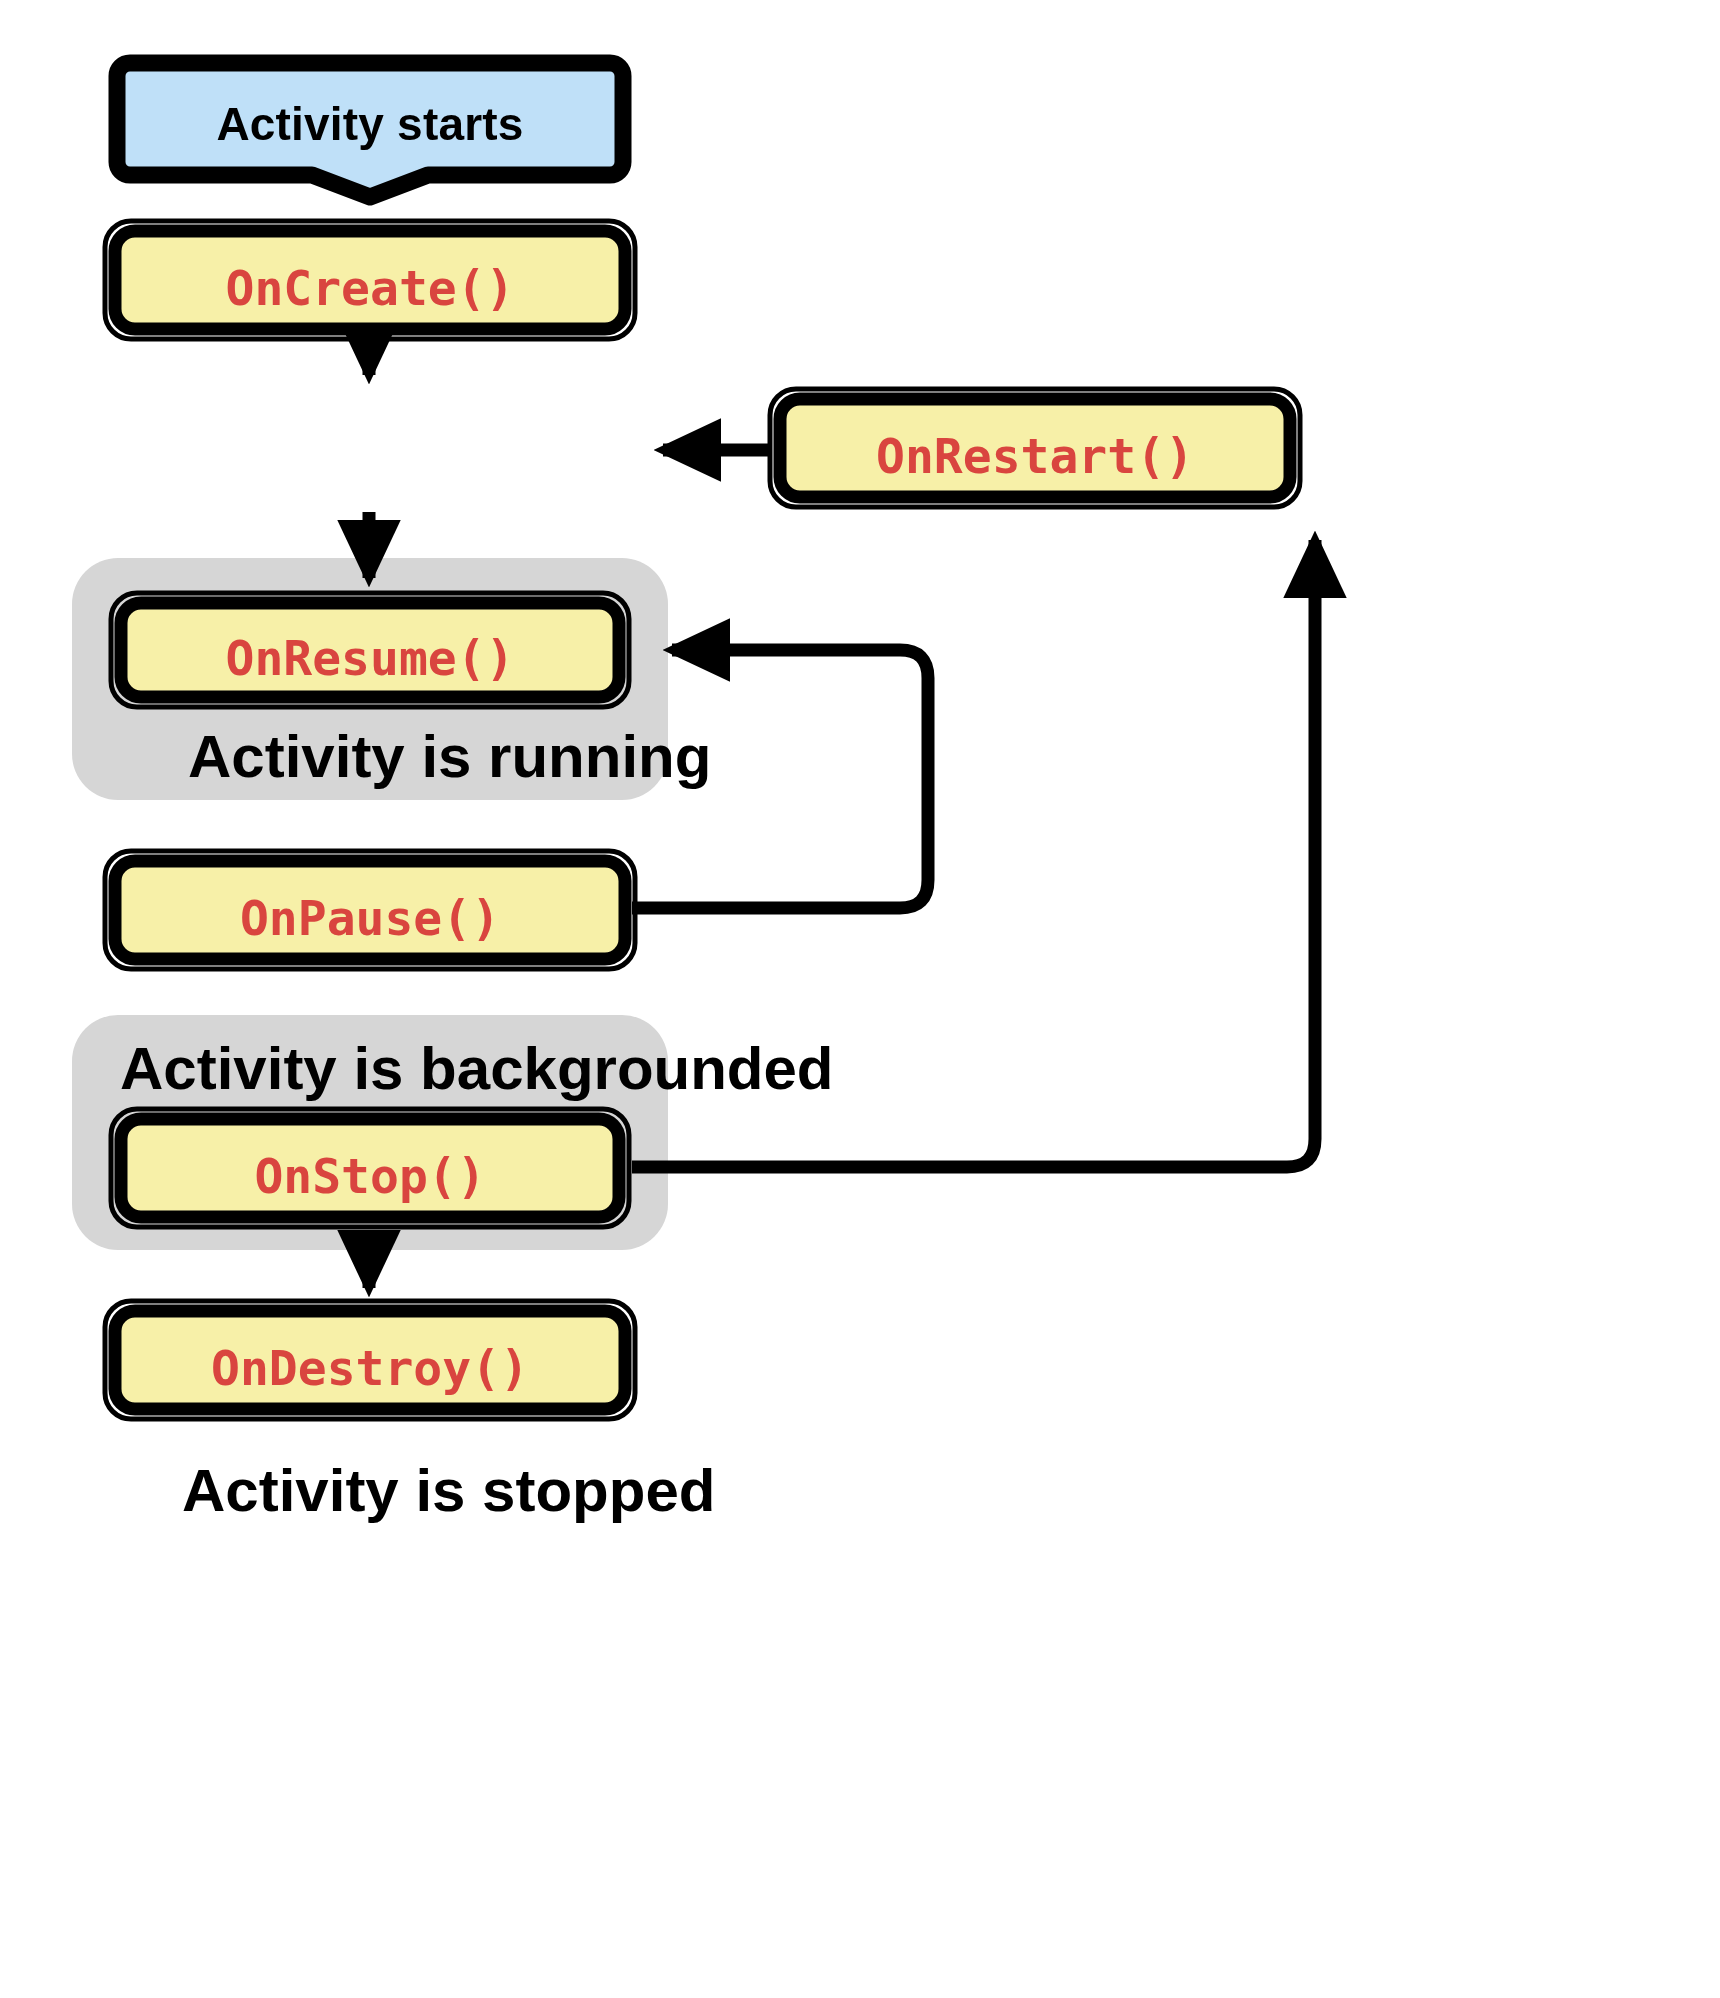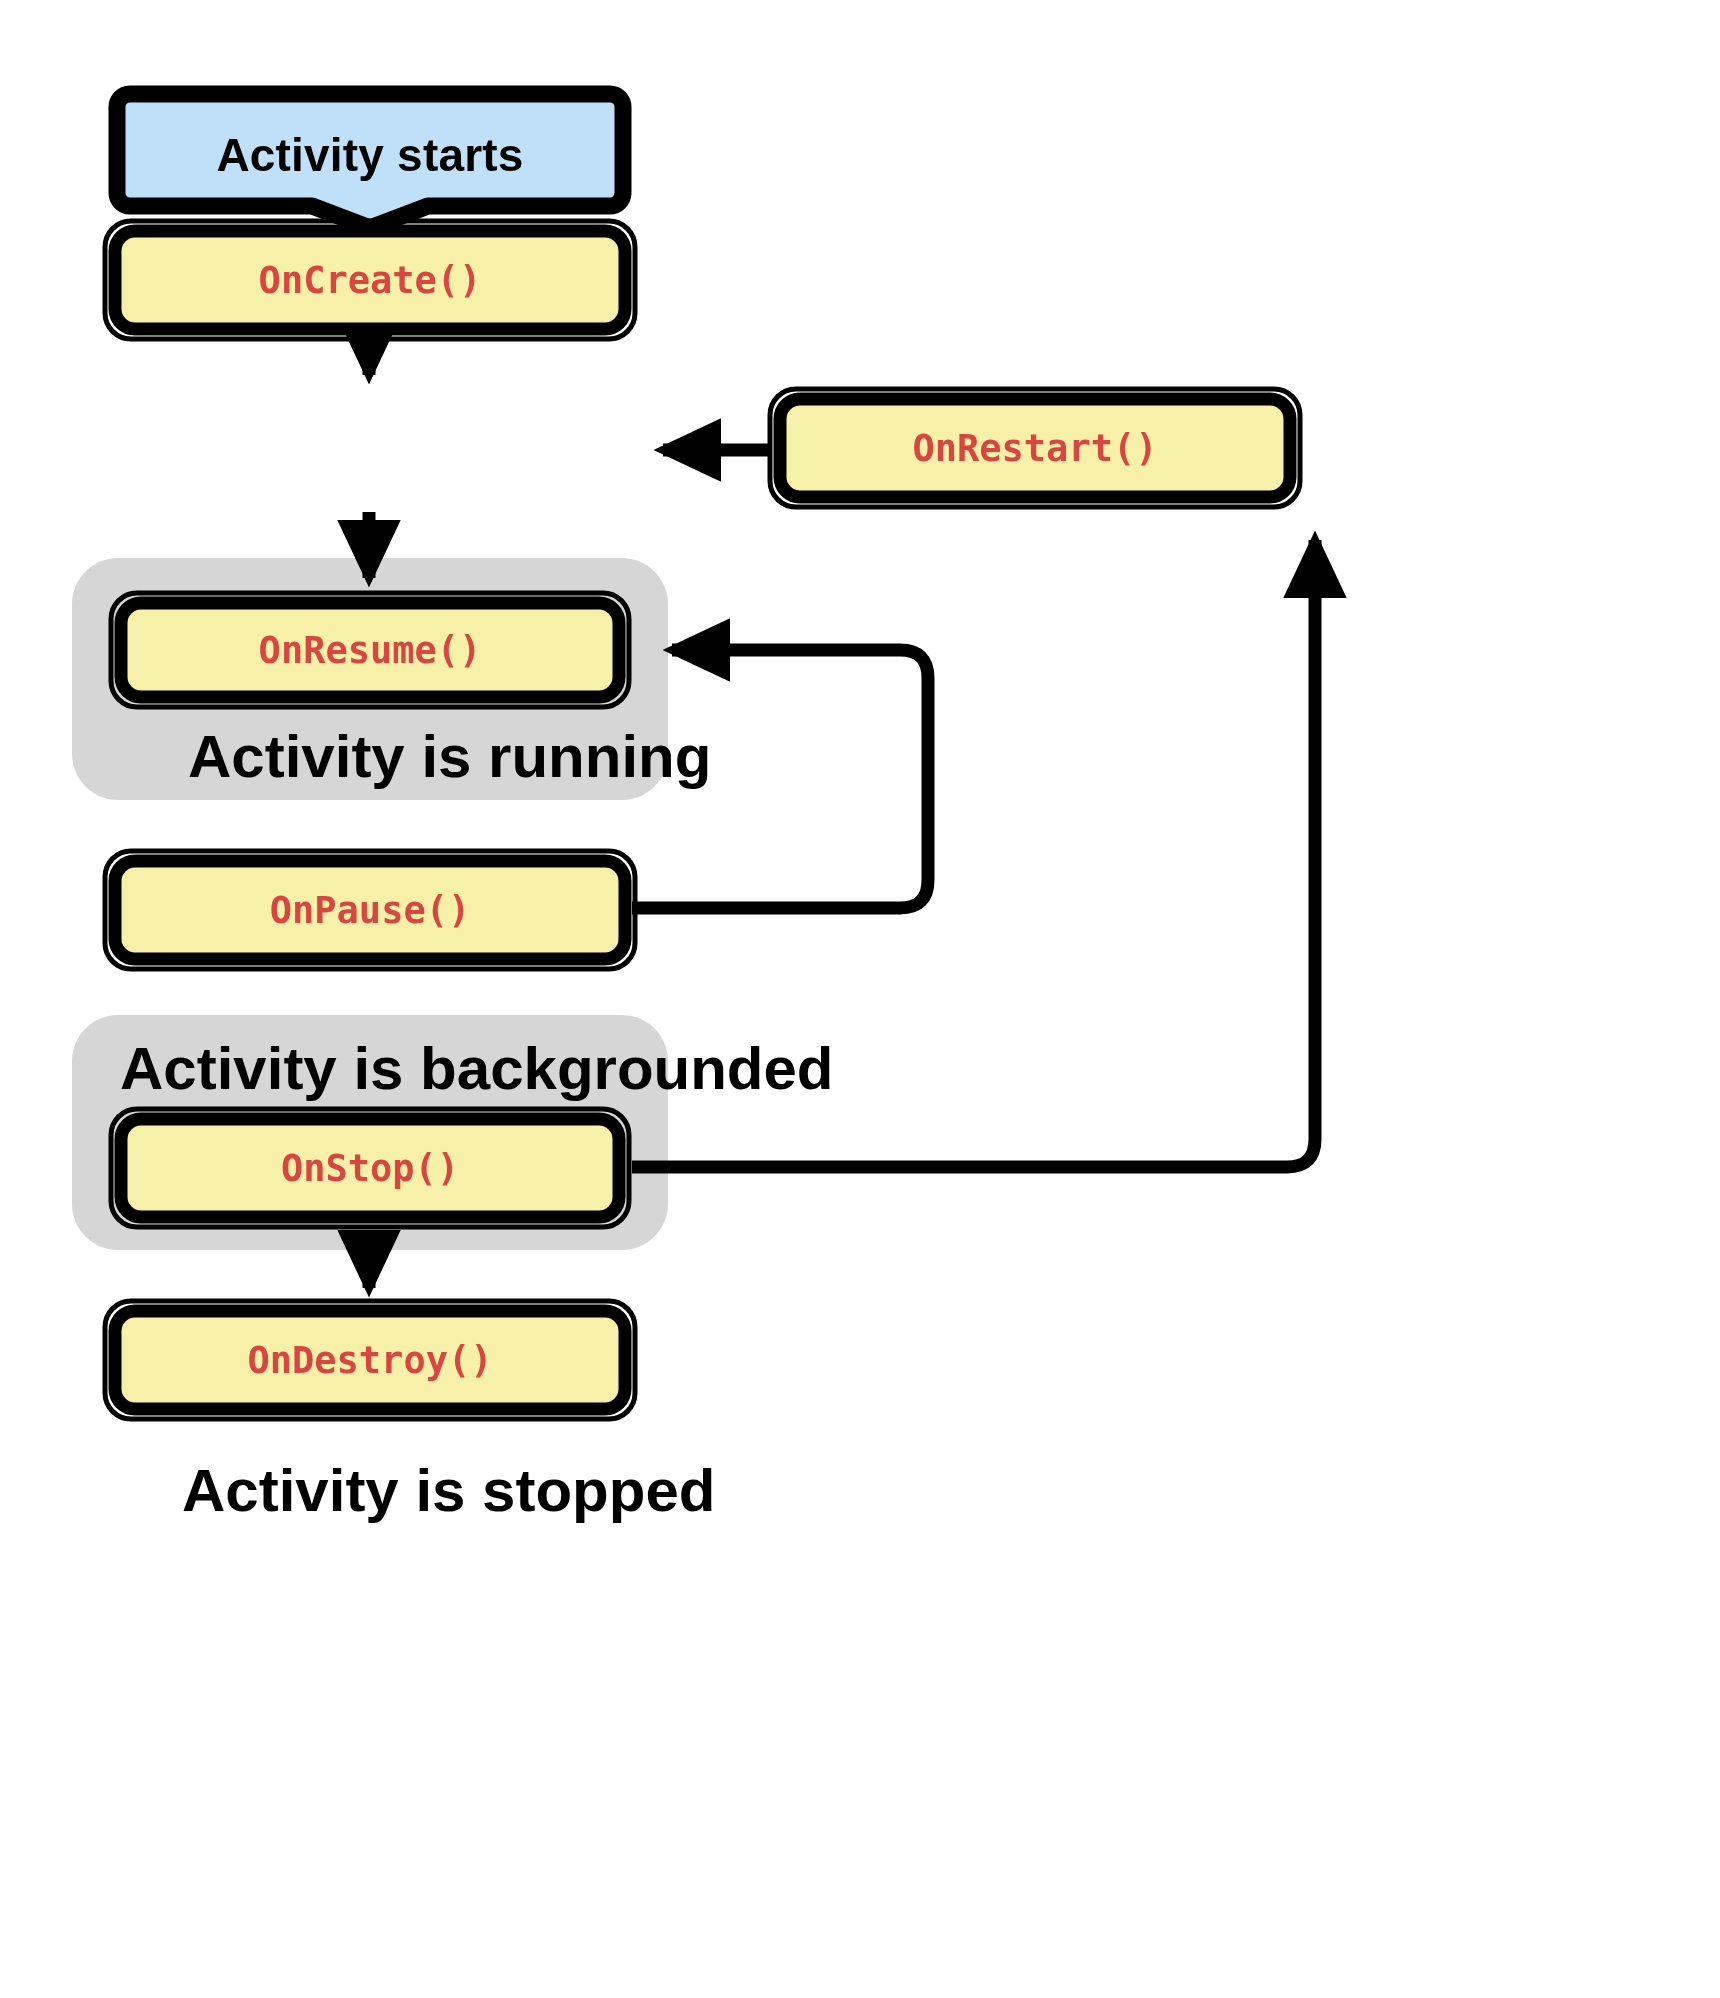--- a/index.html
+++ b/index.html
@@ -1,34 +1,34 @@
 <!DOCTYPE html>
 <html><head>
 <meta charset="utf-8">
 <style>
   html,body{margin:0;padding:0;background:#ffffff;}
   body{width:1720px;height:1998px;font-family:"Liberation Sans",sans-serif;}
   #stage{position:relative;width:1720px;height:1998px;overflow:hidden;background:#fff;}
 
   .panel{position:absolute;background:#d6d6d6;border-radius:46px;}
 
-  .callout{position:absolute;margin-top:31px;}
+  .callout{position:absolute;}
   .callout .lbl{
     position:absolute;left:0;top:0;width:100%;height:140px;
     display:flex;align-items:center;justify-content:center;
     font-size:46px;font-weight:bold;color:#000;letter-spacing:.2px;
     pointer-events:none;
   }
 
   .node{position:absolute;}
   .node .lbl{
-    position:absolute;left:0;top:0;width:100%;height:100%;
+    position:absolute;left:0;top:8px;width:100%;height:100%;
     display:flex;align-items:center;justify-content:center;
     font-family:"DejaVu Sans Mono","Liberation Mono",monospace;
-    font-size:37px;font-weight:bold;color:#d9453f;
+    font-size:48px;font-weight:bold;color:#d9453f;
     pointer-events:none;
   }
 
   .caption{
     position:absolute;font-size:60px;font-weight:bold;color:#000;
     white-space:nowrap;
   }
 
   svg.edges{position:absolute;left:0;top:0;width:1720px;height:1998px;pointer-events:none;}
 </style>

